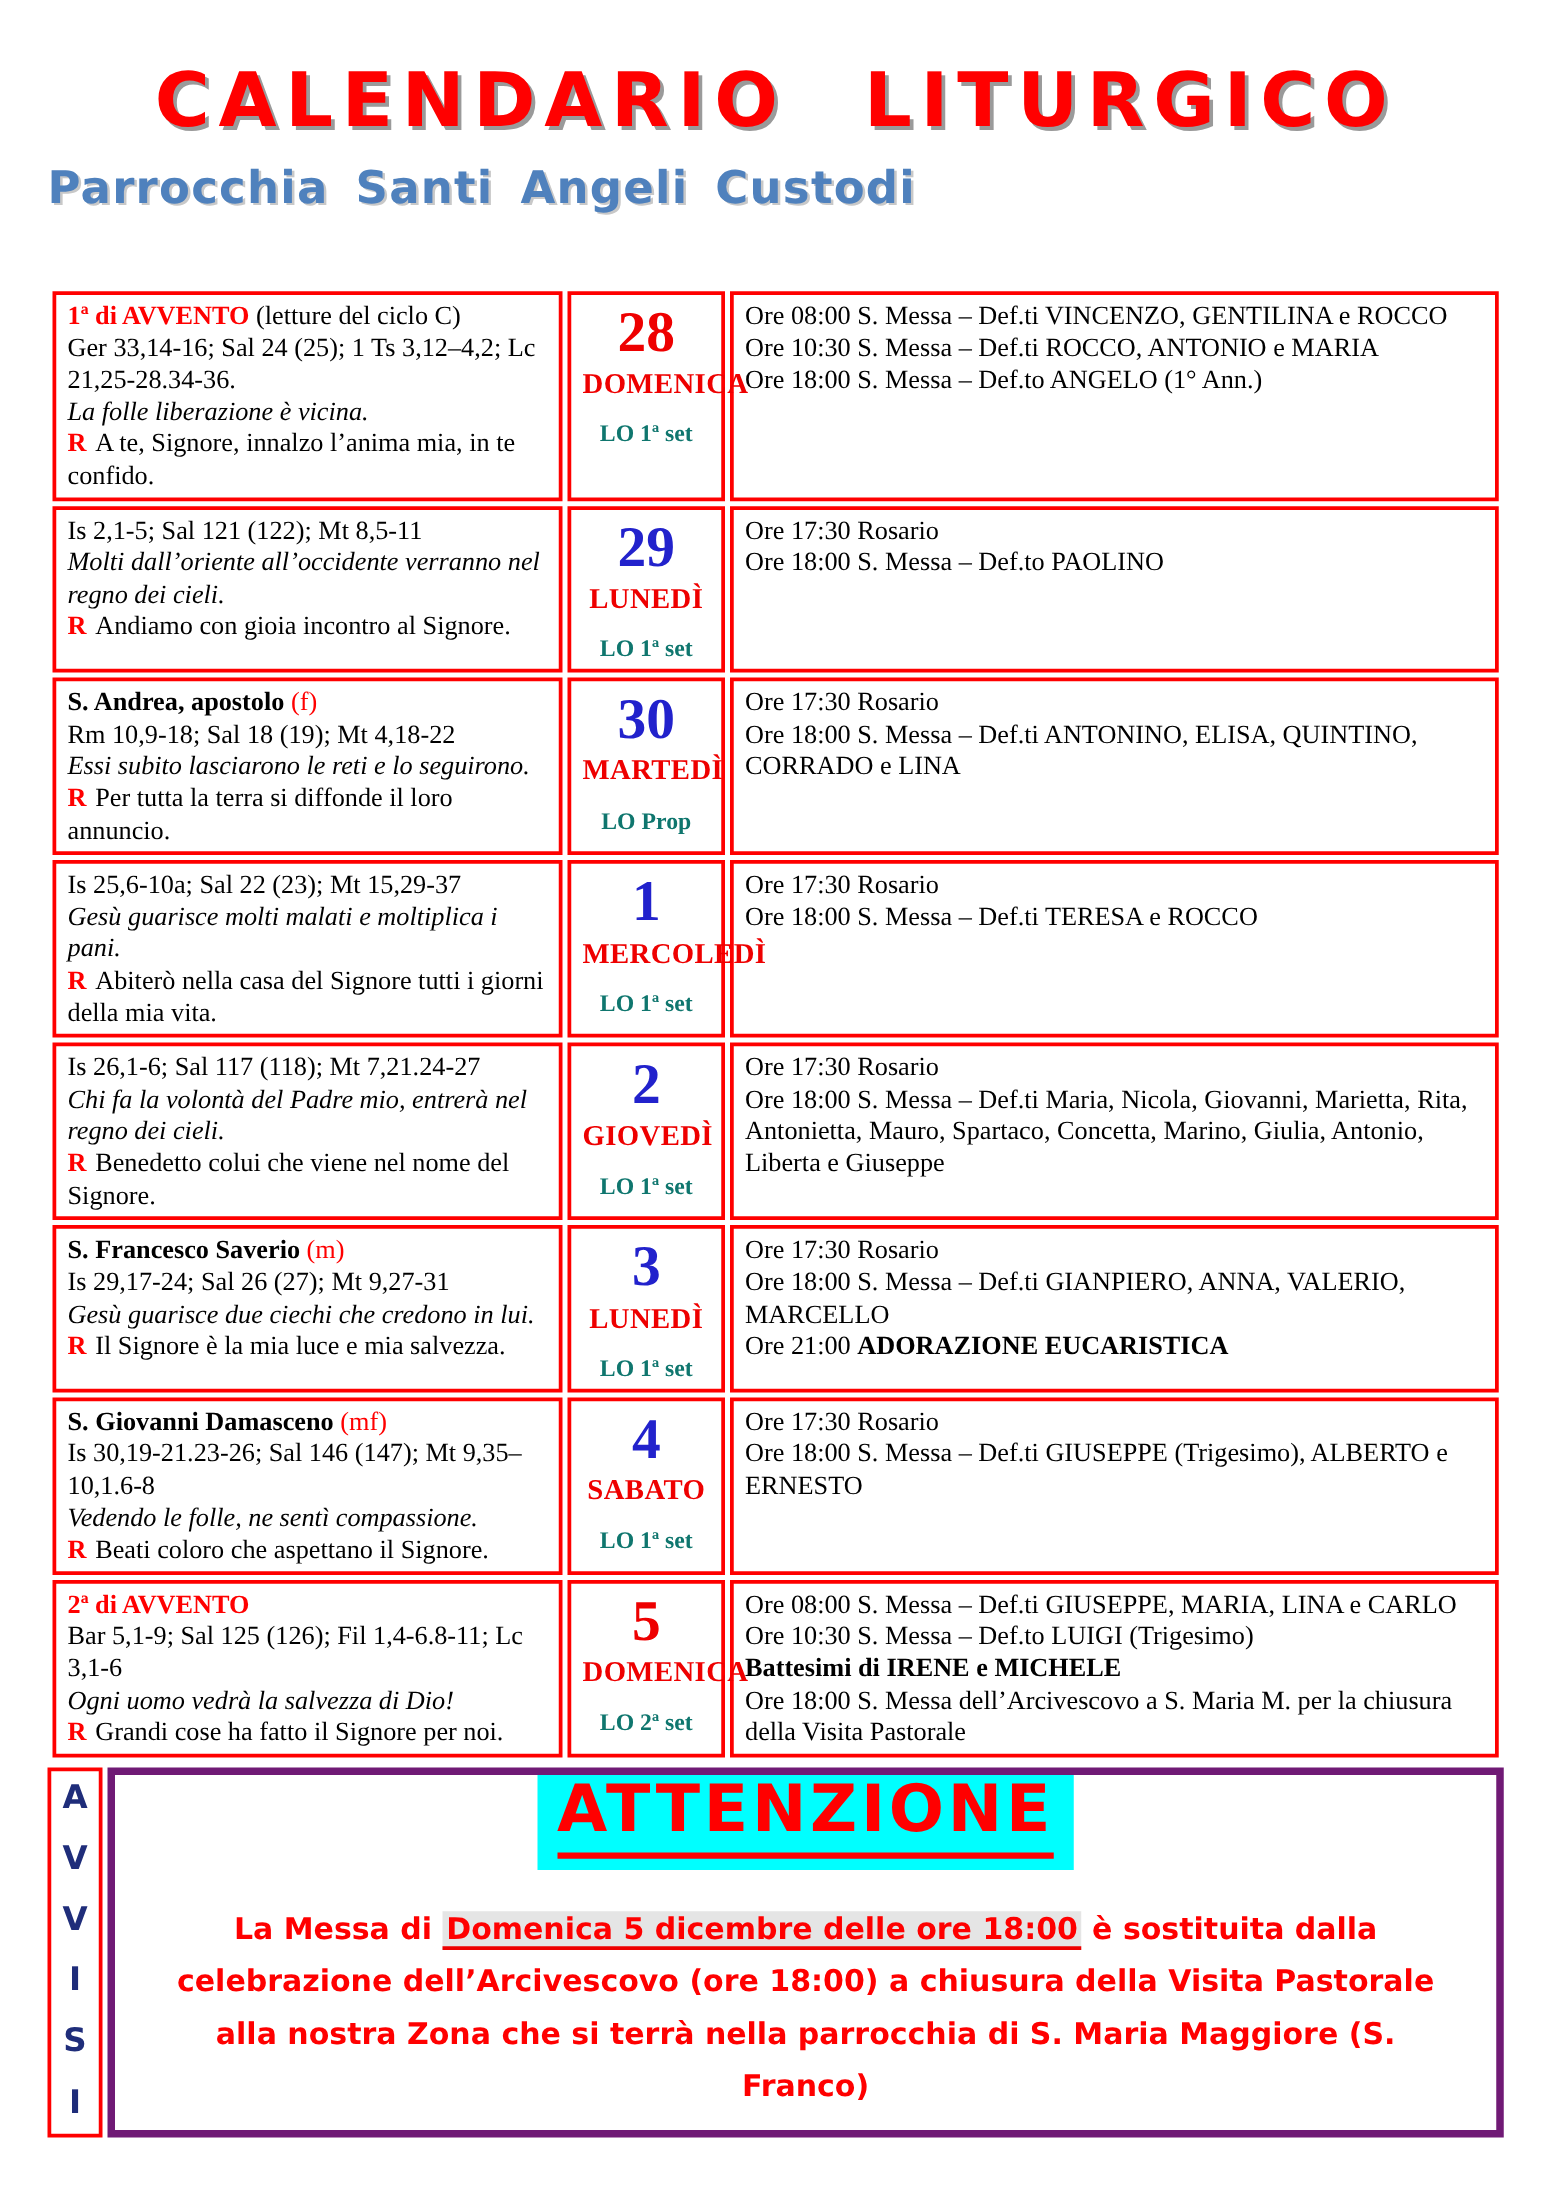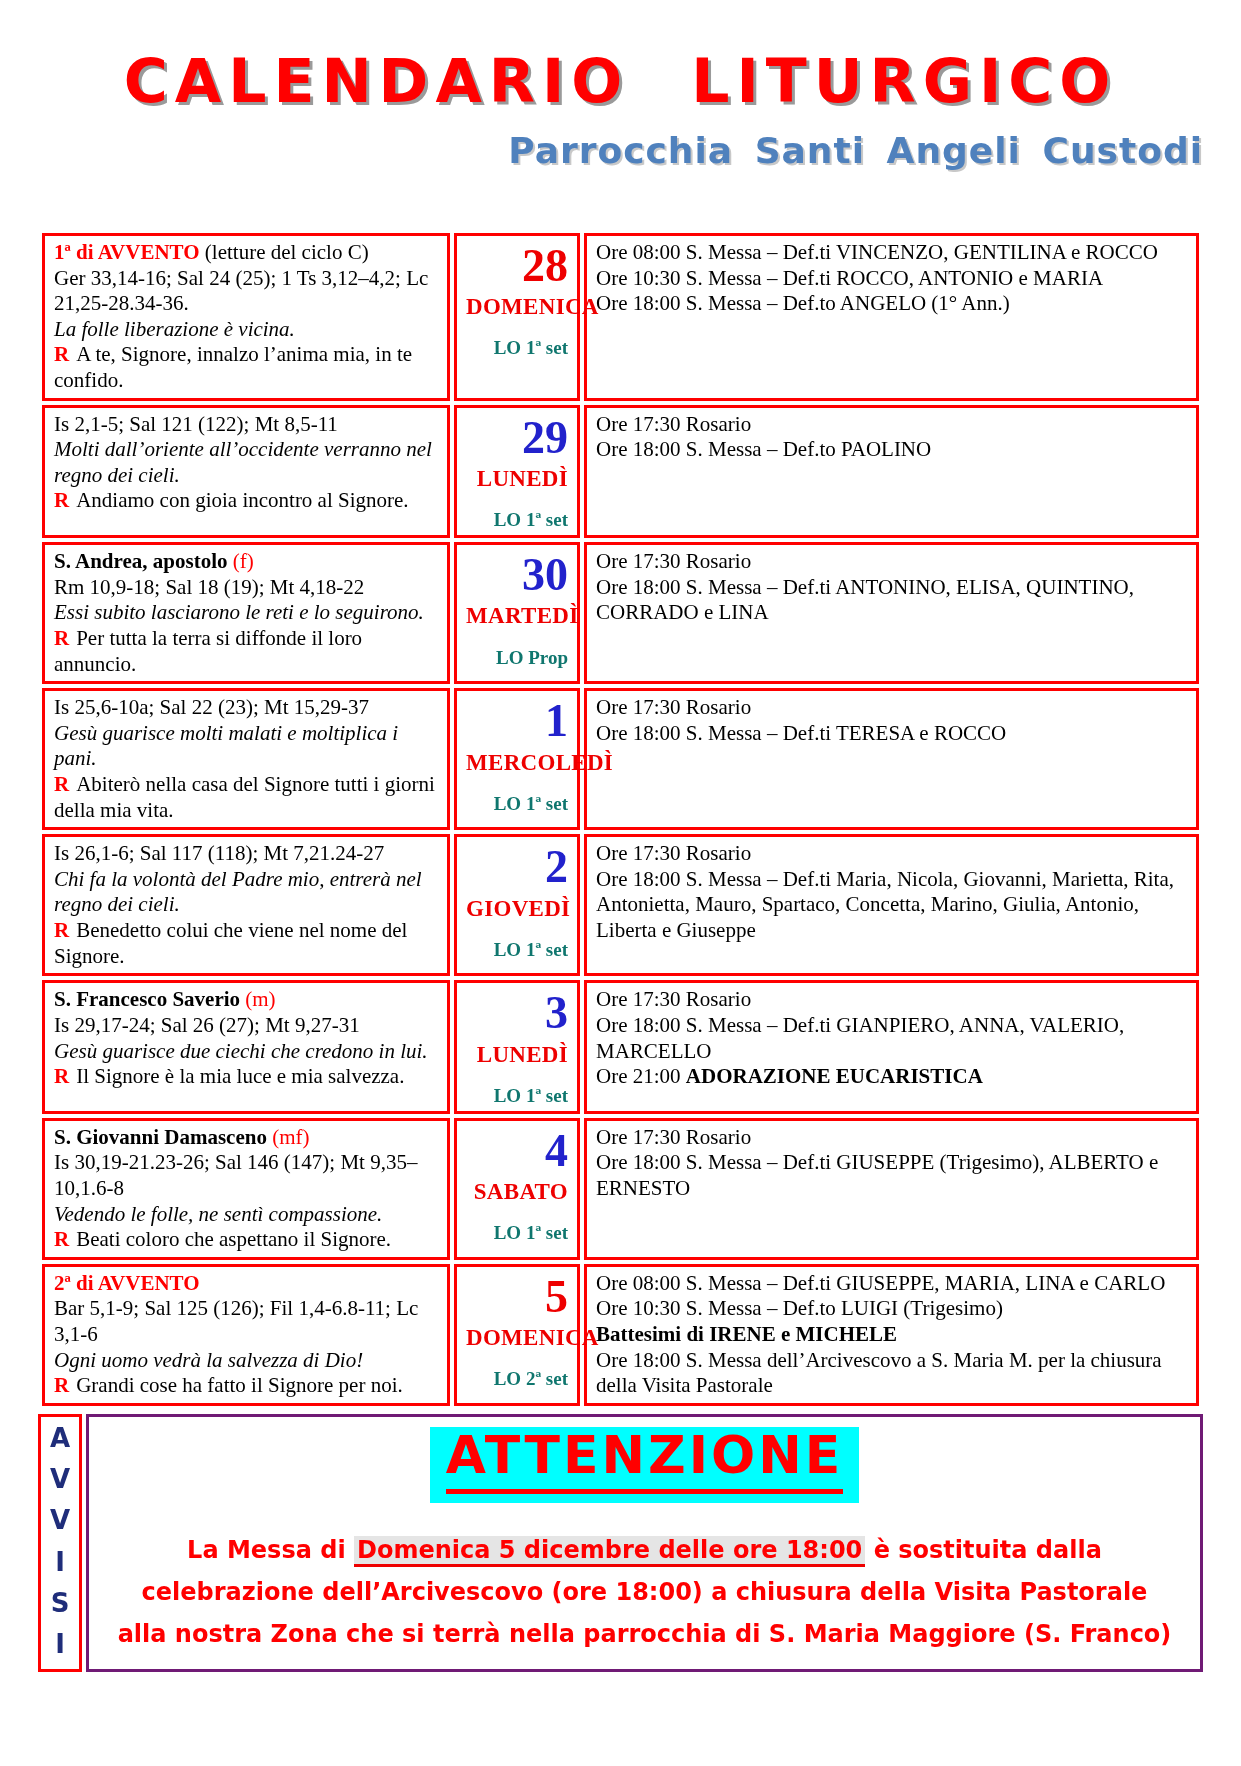--- a/index.html
+++ b/index.html
@@ -11,21 +11,21 @@
   .page { padding: 48px 38px 0; }
 
   
   .title {
     text-align: center; color: #ff0000;
     font-family: "DejaVu Sans", sans-serif; font-weight: bold;
     font-size: 60px; letter-spacing: 7px; word-spacing: 34px;
     text-shadow: 3px 3px 0 #9a9a9a; line-height: 1.1;
   }
   .subtitle {
-    text-align: right; color: #4f81bd;
+    text-align: left; color: #4f81bd;
     font-family: "DejaVu Sans", sans-serif; font-weight: bold;
     font-size: 36px; letter-spacing: 1px; word-spacing: 8px;
     text-shadow: 2px 2px 0 #c8c8c8; margin-top: 16px;
   }
 
   
   table.cal {
     border-collapse: separate; border-spacing: 4px;
     width: 1165px; margin: 58px auto 0; table-layout: fixed;
   }
@@ -35,35 +35,35 @@
   }
   tr.last-row td.cell { height: 140px; }
   .h-red  { color: #ff0000; font-weight: bold; }
   .h-black{ color: #000000; font-weight: bold; }
   .p-black{ color: #000000; text-align: center; }
   .p-red  { color: #ff0000; }
   .gospel { font-style: italic; }
   .r-mark { color: #ff0000; font-weight: bold; margin-right: 7px; }
   .bold   { font-weight: bold; }
 
-  td.day-cell { text-align: right; padding-top: 6px; }
+  td.day-cell { text-align: center; padding-top: 6px; }
   .num   { font-size: 46px; font-weight: bold; line-height: 1.05; }
   .dname { color: #ee0000; font-weight: bold; font-size: 23px; margin-top: 3px; letter-spacing: 0.3px; }
   .lo    { color: #0f766e; font-weight: bold; font-size: 19px; margin-top: 15px; }
 
   
   .avvisi { display: flex; gap: 4px; width: 1165px; margin: 4px auto 0; min-height: 256px; }
   .avv-left {
     border: 3px solid #ff0000; width: 44px; flex: 0 0 44px;
     display: flex; flex-direction: column; align-items: center;
     justify-content: space-between; padding: 8px 0 12px;
     color: #1f2d7a; font-family: "DejaVu Sans", sans-serif;
     font-weight: bold; font-size: 26px; line-height: 1;
   }
-  .avv-main { border: 3px solid #701a75; flex: 1; text-align: center; padding-top: 10px; }
+  .avv-main { border: 6px solid #701a75; flex: 1; text-align: center; }
   .attn-wrap { display: inline-block; background: #00ffff; padding: 0 16px 9px; }
   .attn-text {
     display: inline-block; color: #ff0000;
     font-family: "DejaVu Sans", sans-serif; font-weight: bold;
     font-size: 52px; letter-spacing: 3px;
     border-bottom: 5px solid #ff0000; padding-bottom: 5px; line-height: 1.1;
   }
   .notice {
     margin: 26px auto 14px; width: 95%;
     color: #ff0000; font-family: "DejaVu Sans", sans-serif;

